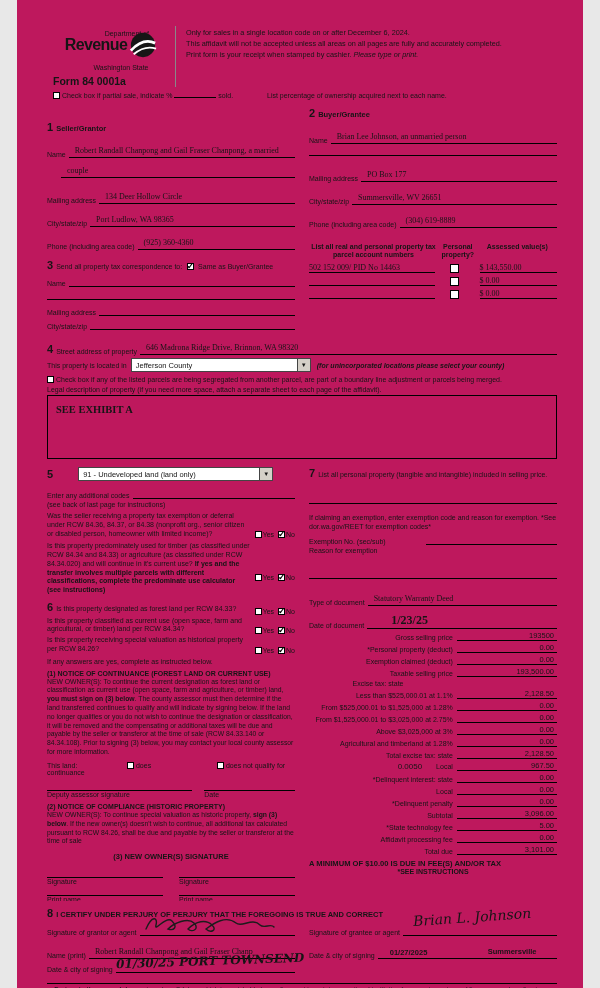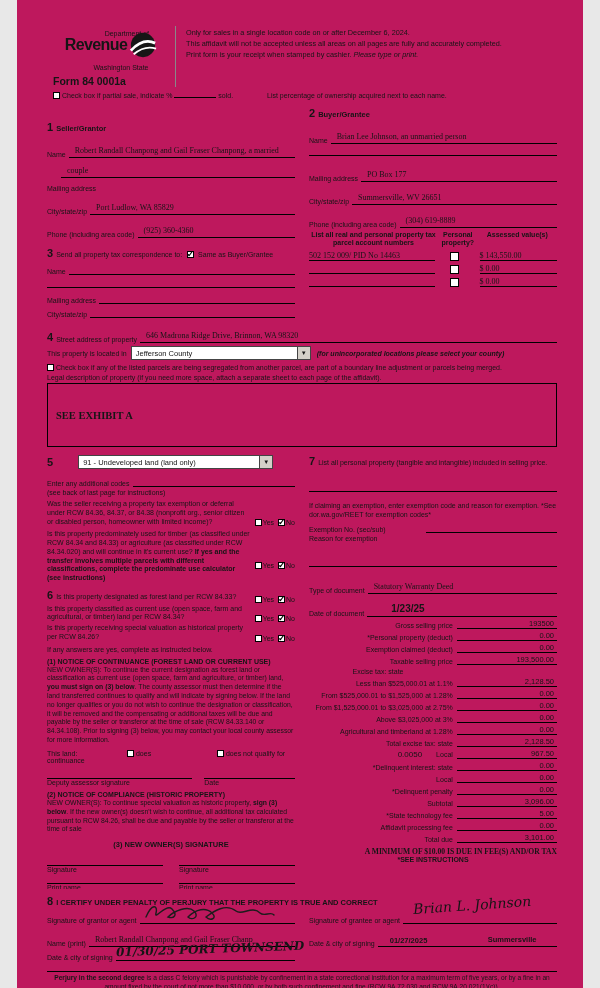--- a/index.html
+++ b/index.html
@@ -50,21 +50,21 @@
   .pc1 { width:52%; } .pc2 { width:16%; text-align:center; } .pc3 { width:32%; }
   .pline { border-bottom:1px solid #000; min-height:10px; }
   .pval { font-family:"Liberation Serif", serif; font-size:8px; white-space:nowrap; }
   
   .trow { display:flex; align-items:flex-end; margin-top:2px; }
   .tlabel { width:58%; text-align:right; font-size:7px; white-space:nowrap; }
   .tline { flex:1; border-bottom:1px solid #000; text-align:right; font-size:7.5px; padding-right:3px; margin-left:4px; min-height:9px; }
   .texcise { text-align:center; font-size:7px; margin-top:3px; padding-right:110px; }
   .local-rate { font-size:8px; margin-right:14px; }
   
-  .legalbox { border:1.5px solid #000; height:64px; margin-top:2px; padding:21px 8px; }
+  .legalbox { border:1.5px solid #000; height:64px; margin-top:2px; padding:3px 8px; }
   .legalbox .val { font-family:"Liberation Serif", serif; font-weight:bold; font-size:10.5px; }
   
   .script { font-family:"DejaVu Serif", serif; font-style:italic; }
   .sig-overlay { position:absolute; pointer-events:none; }
   
   .hr { border-top:1px solid #000; margin-top:5px; }
   .perjury { font-size:6.6px; line-height:1.3; text-align:center; margin-top:2px; }
 </style>
 </head>
 <body>
@@ -109,24 +109,25 @@
       <div style="margin-top:16px;"><span class="secnum">1</span><span class="bold" style="font-size:7.5px;">Seller/Grantor</span></div>
       <div class="frow">
           <span class="flabel">Name</span>
           <span class="fill"><span class="val">Robert Randall Chanpong and Gail Fraser Chanpong, a married</span></span>
         </div>
       <div class="frow" style="margin-top:1px;">
           <span class="fill" style="margin-left:14px;"><span class="val">couple</span></span>
         </div>
       <div class="frow" style="margin-top:7px;">
           <span class="flabel">Mailing address</span>
+          <span class="fill"><span class="val">134 Deer Hollow Circle</span></span>
         </div>
       <div class="frow">
           <span class="flabel">City/state/zip</span>
-          <span class="fill"><span class="val">Port Ludlow, WA 85829</span></span>
+          <span class="fill"><span class="val">Port Ludlow, WA 98365</span></span>
         </div>
       <div class="frow">
           <span class="flabel">Phone (including area code)</span>
           <span class="fill"><span class="val">(925) 360-4360</span></span>
         </div>
     </div>
     <div class="col">
       <div style="margin-top:2px;"><span class="secnum">2</span><span class="bold" style="font-size:7.5px;">Buyer/Grantee</span></div>
       <div class="frow">
           <span class="flabel">Name</span>
@@ -296,21 +297,21 @@
           <span class="fill" style="margin-left:40px;"></span>
         </div>
       <div class="flabel" style="margin-top:2px;">Reason for exemption</div>
       <div class="blankline" style="margin-top:24px; height:1px;"></div>
       <div class="frow" style="margin-top:8px;">
           <span class="flabel">Type of document</span>
           <span class="fill"><span class="val">Statutory Warranty Deed</span></span>
         </div>
       <div class="frow">
           <span class="flabel">Date of document</span>
-          <span class="fill"><span class="val bold" style="font-family:Liberation Sans, sans-serif; font-size:10px; padding-left:24px;text-align:right;">1/23/25</span></span>
+          <span class="fill"><span class="val bold" style="font-family:Liberation Serif, serif; font-size:12px; padding-left:24px;text-align:right;">1/23/25</span></span>
         </div>
 
       <div class="trow">
           <span class="tlabel">Gross selling price</span>
           <span class="tline">193500</span>
         </div>
       <div class="trow">
           <span class="tlabel">*Personal property (deduct)</span>
           <span class="tline">0.00</span>
         </div>
@@ -372,27 +373,27 @@
           <span class="tline">5.00</span>
         </div>
       <div class="trow">
           <span class="tlabel">Affidavit processing fee</span>
           <span class="tline">0.00</span>
         </div>
       <div class="trow">
           <span class="tlabel">Total due</span>
           <span class="tline">3,101.00</span>
         </div>
-      <div class="bold" style="font-size:7.6px; text-align:right; margin-top:4px;font-family:Liberation Serif, serif;">A MINIMUM OF $10.00 IS DUE IN FEE(S) AND/OR TAX</div>
+      <div class="bold" style="font-size:7.6px; text-align:left; margin-top:4px;">A MINIMUM OF $10.00 IS DUE IN FEE(S) AND/OR TAX</div>
       <div class="bold" style="font-size:7px; text-align:center;">*SEE INSTRUCTIONS</div>
     </div>
   </div>
 
   <div style="margin-top:2px; position:relative;">
-    <div><span class="secnum">8</span><span class="bold" style="font-size:7.5px;">I CERTIFY UNDER PENALTY OF PERJURY THAT THE PROPERTY IS TRUE AND CORRECT</span></div>
+    <div><span class="secnum">8</span><span class="bold" style="font-size:7.5px;">I CERTIFY UNDER PERJURY OF PERJURY THAT THE FOREGOING IS TRUE AND CORRECT</span></div>
     <div class="cols" style="margin-top:1px;">
       <div class="col">
         <div class="frow" style="position:relative;">
           <span class="flabel">Signature of grantor or agent</span>
           <span class="fill">
             <span class="sig-overlay" style="left:4px; top:-14px;">
               <svg width="132" height="24" viewBox="0 0 132 24">
                   <path d="M2 17 C8 3 14 5 12 13 C10 21 22 3 28 9 C34 15 30 19 24 17 C30 11 44 5 50 11 C56 17 48 21 44 17 C52 9 62 7 68 13 C74 19 66 21 62 17 C70 11 82 3 92 11 C98 16 108 5 116 13 C120 17 127 11 130 15" stroke="#1c1c1c" stroke-width="1.4" fill="none" stroke-linecap="round"></path>
                 </svg>
             </span>

